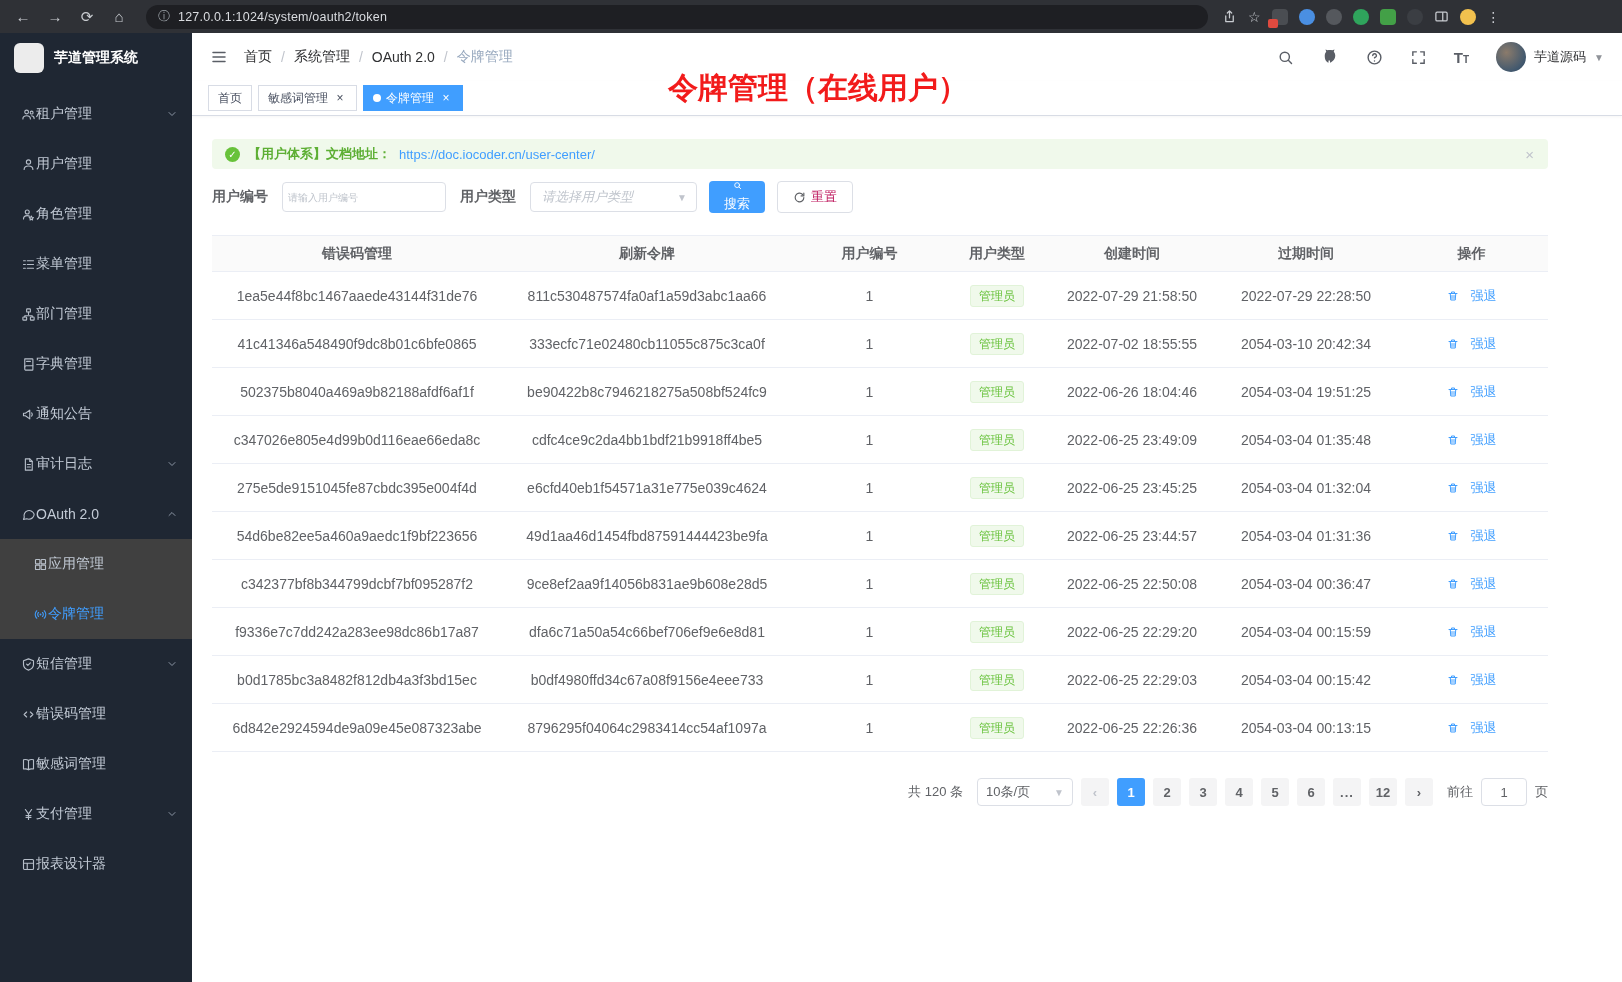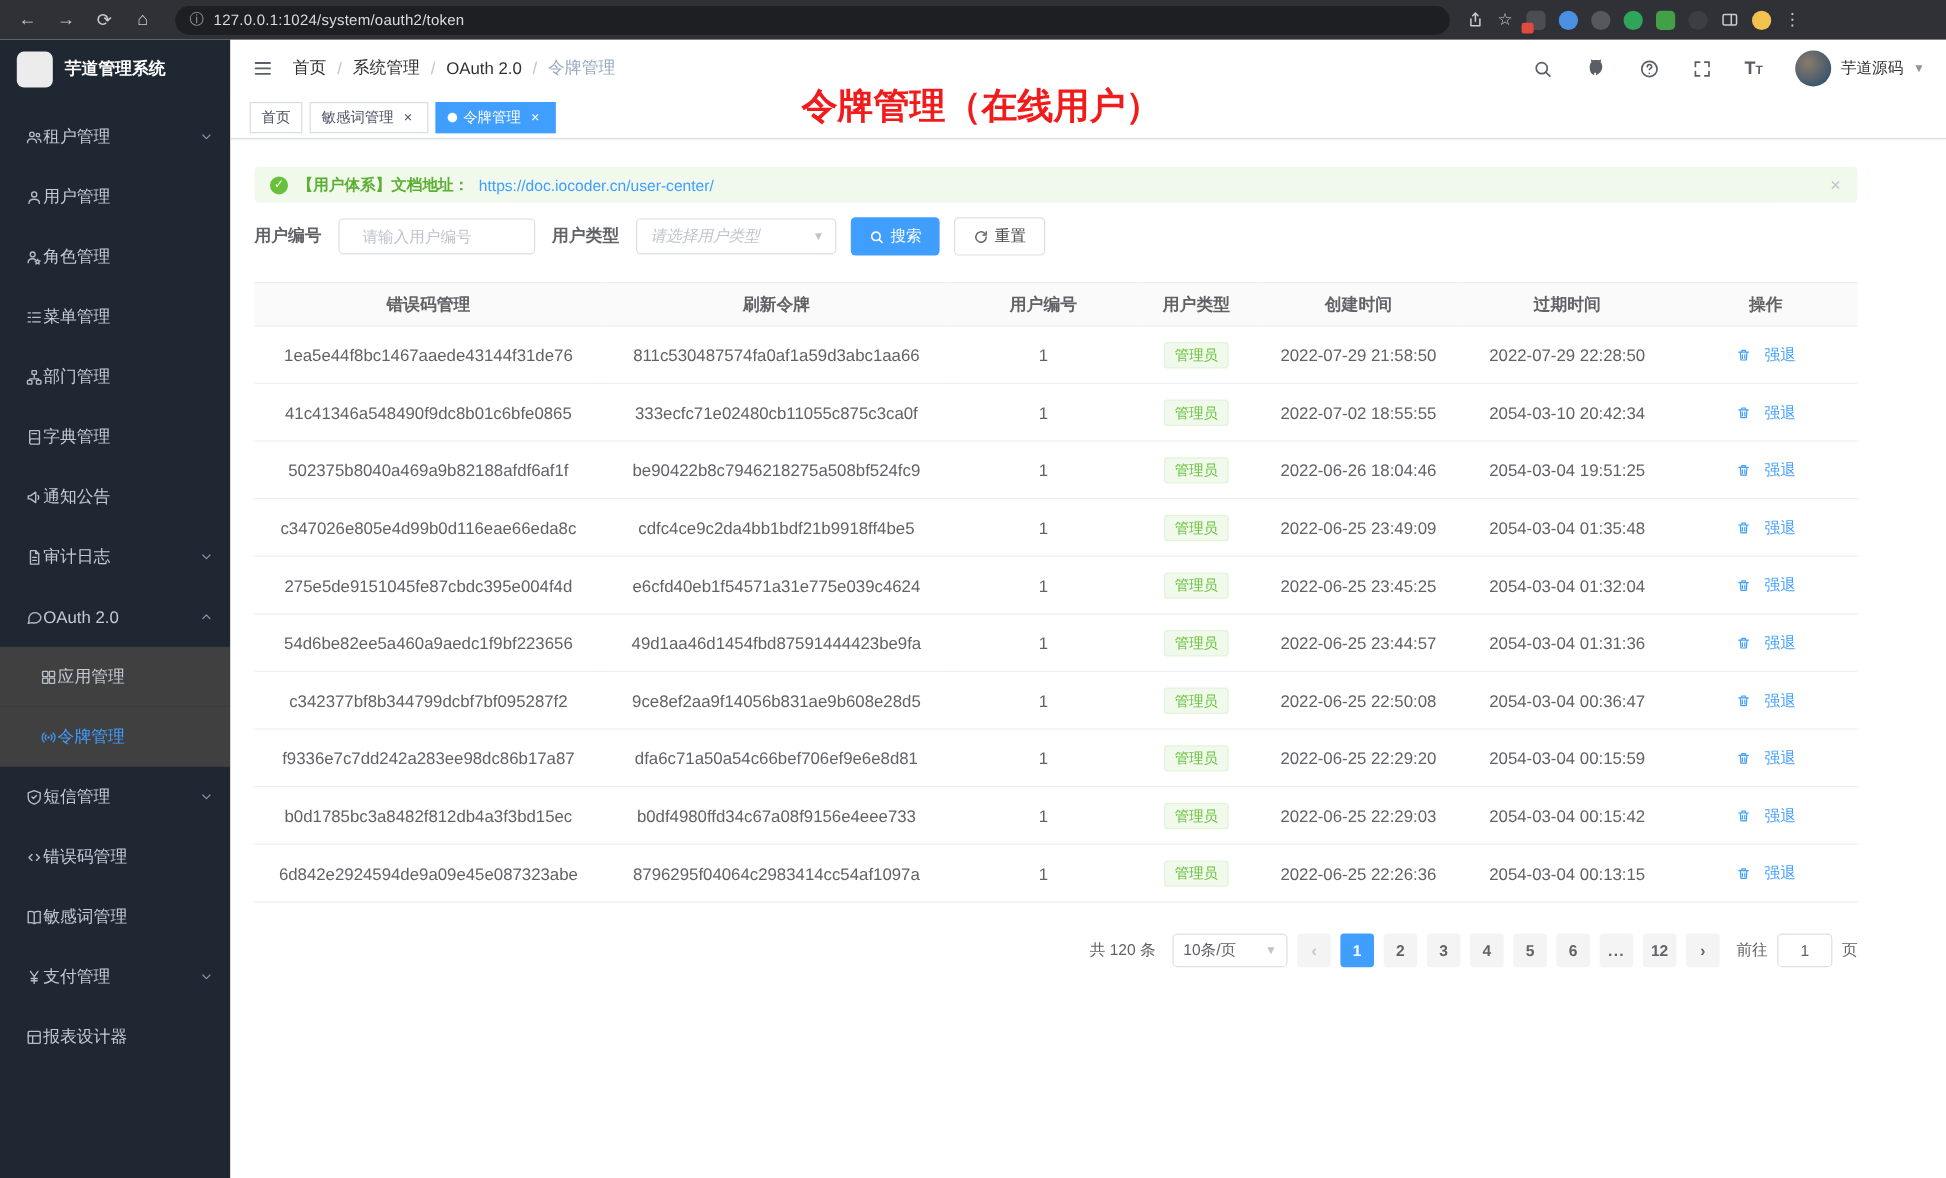--- a/index.html
+++ b/index.html
@@ -68,29 +68,29 @@
   
   .alert { height:30px; background:#f0f9eb; border-radius:4px; display:flex; align-items:center; gap:8px; padding:0 13px; position:relative; }
   .alert-check { width:15px; height:15px; border-radius:50%; background:#67c23a; color:#fff; font-size:10px; display:flex; align-items:center; justify-content:center; flex:0 0 auto; }
   .alert-text { font-size:13px; color:#5daf34; font-weight:700; }
   .alert-link { font-size:13px; color:#409eff; text-decoration:none; cursor:pointer; }
   .alert-close { position:absolute; right:14px; color:#c0c4cc; font-size:15px; cursor:pointer; }
 
   
   .filters { margin-top:12px; display:flex; align-items:center; height:32px; }
   .f-label { font-size:14px; font-weight:700; color:#606266; margin-right:14px; white-space:nowrap; }
-  .f-input { width:164px; height:30px; border:1px solid #dcdfe6; border-radius:4px; padding:0 19px; font-size:13px; color:#606266; outline:none; font-family:inherit; }
+  .f-input { width:164px; height:30px; border:1px solid #dcdfe6; border-radius:4px; padding:0 5px; font-size:10px; color:#606266; outline:none; font-family:inherit; }
   .f-input::placeholder { color:#bfc4cc; }
   .f-select { width:167px; height:30px; border:1px solid #dcdfe6; border-radius:4px; padding:0 9px 0 11px; display:flex; align-items:center; justify-content:space-between; cursor:pointer; background:#fff;font-style:italic; }
   .f-select .ph { font-size:13px; color:#bfc4cc; }
   .f-select .caret { color:#c0c4cc; font-size:10px; }
   .gap14 { width:14px; } .gap12 { width:12px; }
   .btn { height:32px; border:none; border-radius:4px; font-size:13px; display:inline-flex; align-items:center; gap:5px; padding:0 15px; cursor:pointer; font-family:inherit; }
-  .btn-primary { background:#409eff; color:#fff; }
-  .btn-plain { background:#fff; border:1px solid #dcdfe6; color:#404040; }
+  .btn-primary { background:#409eff; color:#fff;flex-direction:column; }
+  .btn-plain { background:#fff; border:1px solid #dcdfe6; color:#be185d; }
 
   
   table.tokens { margin-top:22px; width:1336px; border-collapse:collapse; table-layout:fixed; }
   table.tokens thead th { height:36px; background:#fafafa; border-top:1px solid #ebeef5; border-bottom:1px solid #ebeef5;
     font-size:14px; color:#606266; font-weight:700; text-align:center; }
   table.tokens td { height:48px; border-bottom:1px solid #ebeef5; font-size:14px; color:#606266; text-align:center;
     overflow:hidden; white-space:nowrap; }
   .tag { display:inline-block; padding:0 8px; height:22px; line-height:20px; background:#f0f9eb; border:1px solid #e1f3d8; color:#67c23a; border-radius:3px; font-size:12px; }
   .action-link { color:#409eff; font-size:13px; display:inline-flex; align-items:center; gap:12px; cursor:pointer; text-decoration:none; }
   .action-link .trash { display:flex; }

